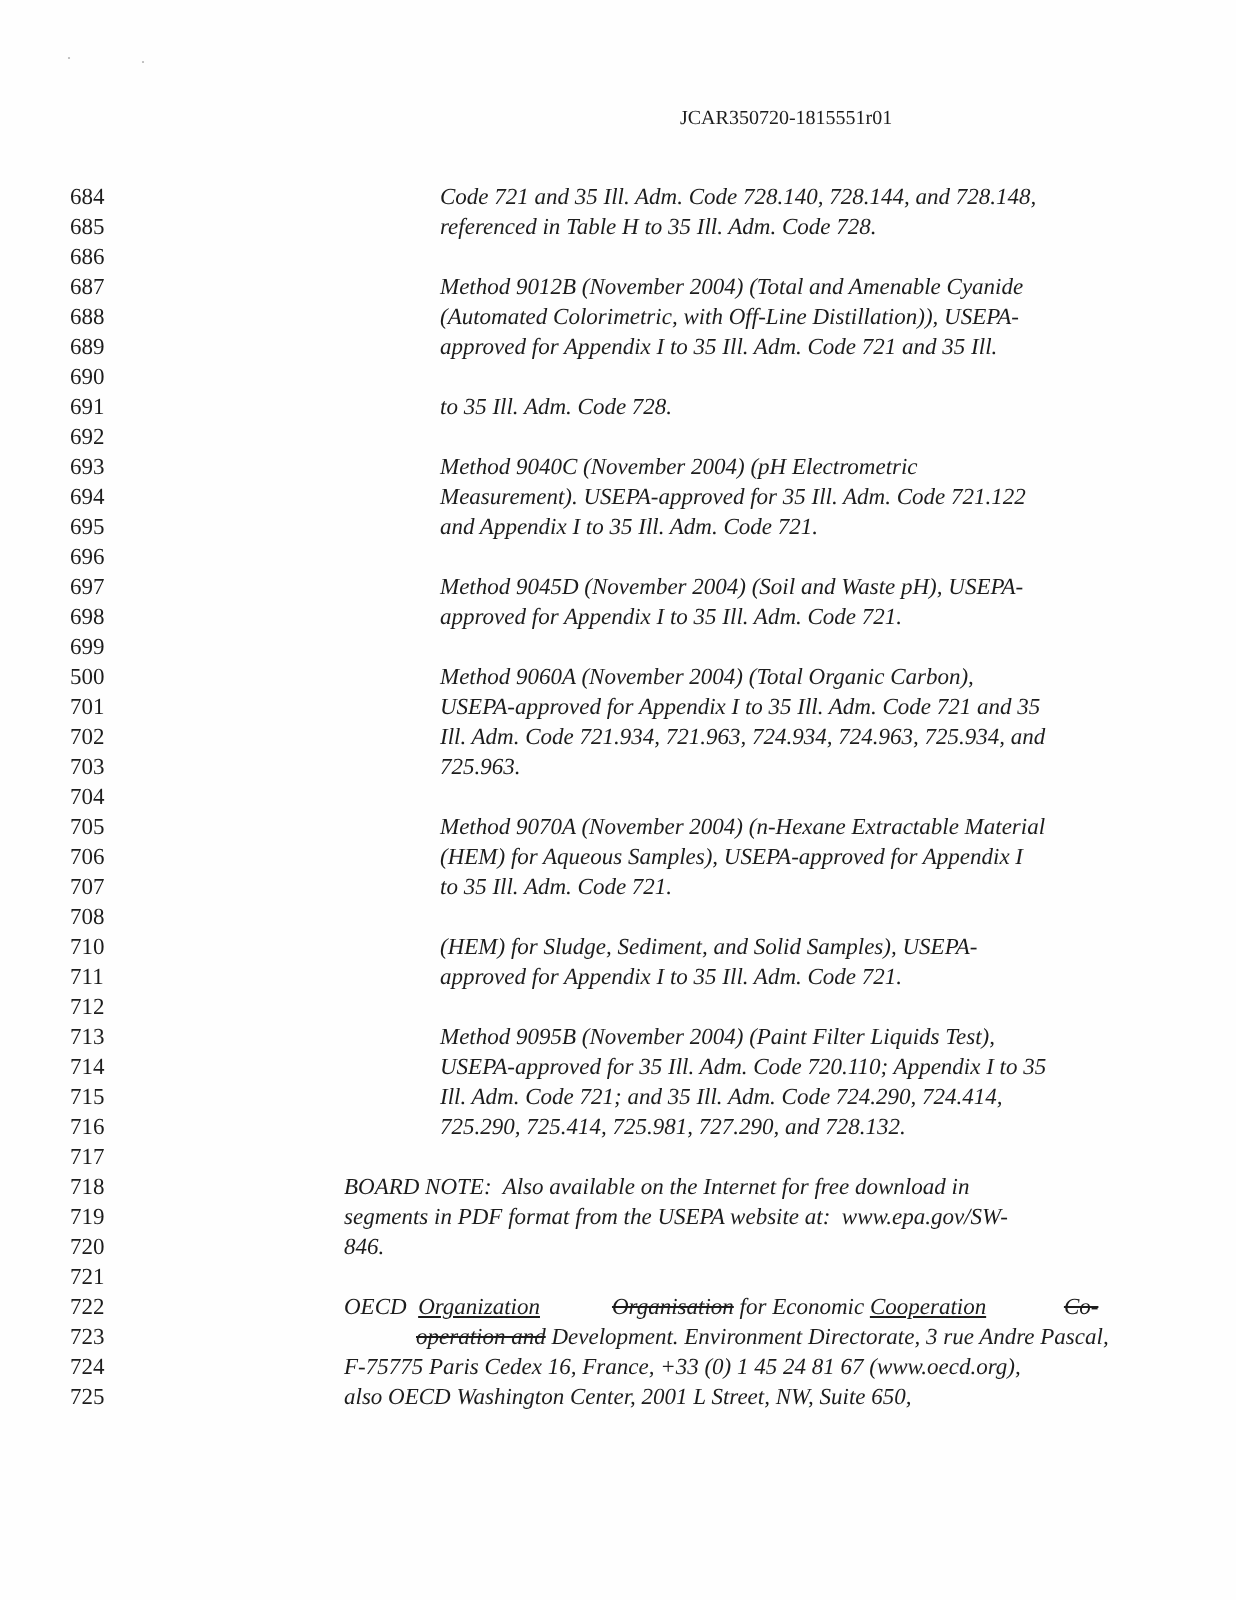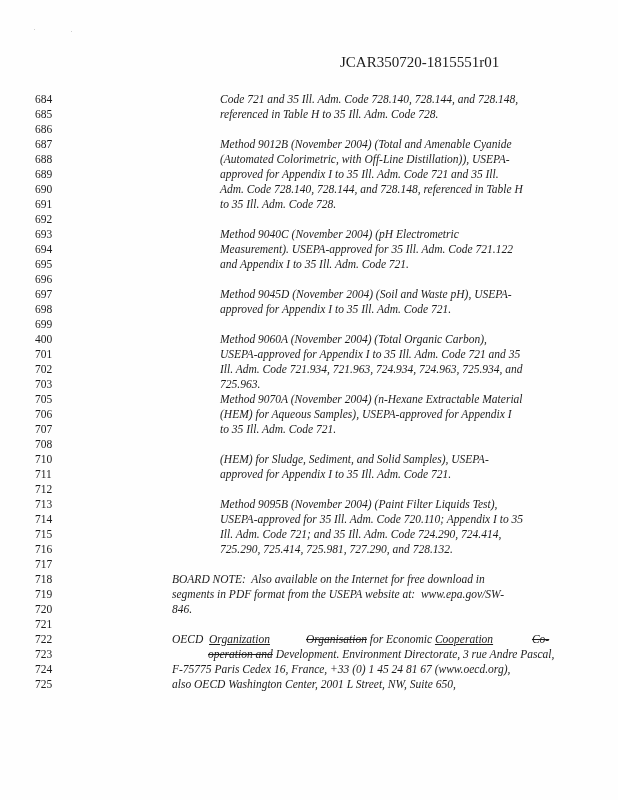--- a/index.html
+++ b/index.html
@@ -19,21 +19,21 @@
   .scan-artifact {
     position: absolute;
     color: #b9b9b9;
     font-size: 9px;
     letter-spacing: 1px;
   }
   .doc-id {
     position: absolute;
     top: 54px;
     left: 340px;
-    font-size: 15px;
+    font-size: 10px;
     white-space: nowrap;
   }
   .lines {
     position: absolute;
     top: 92px;
     left: 0;
     width: 612px;
   }
   .row {
     position: relative;
@@ -88,21 +88,20 @@
       <div class="row">
       <span class="num">688</span>
       <span class="txt indent-2"><span class="seg-normal">(Automated Colorimetric, with Off-Line Distillation)), USEPA-</span></span>
     </div>
       <div class="row">
       <span class="num">689</span>
       <span class="txt indent-2"><span class="seg-normal">approved for Appendix I to 35 Ill. Adm. Code 721 and 35 Ill.</span></span>
     </div>
       <div class="row">
       <span class="num">690</span>
-      <span class="txt indent-2"><span class="seg-normal">Adm. Code 728.140, 728.144, and 728.148, referenced in Table H</span></span>
     </div>
       <div class="row">
       <span class="num">691</span>
       <span class="txt indent-2"><span class="seg-normal">to 35 Ill. Adm. Code 728.</span></span>
     </div>
       <div class="row">
       <span class="num">692</span>
       <span class="txt indent-2"></span>
     </div>
       <div class="row">
@@ -127,36 +126,40 @@
     </div>
       <div class="row">
       <span class="num">698</span>
       <span class="txt indent-2"><span class="seg-normal">approved for Appendix I to 35 Ill. Adm. Code 721.</span></span>
     </div>
       <div class="row">
       <span class="num">699</span>
       <span class="txt indent-2"></span>
     </div>
       <div class="row">
-      <span class="num">400</span>
+      <span class="num">500</span>
       <span class="txt indent-2"><span class="seg-normal">Method 9060A (November 2004) (Total Organic Carbon),</span></span>
     </div>
       <div class="row">
       <span class="num">701</span>
       <span class="txt indent-2"><span class="seg-normal">USEPA-approved for Appendix I to 35 Ill. Adm. Code 721 and 35</span></span>
     </div>
       <div class="row">
       <span class="num">702</span>
       <span class="txt indent-2"><span class="seg-normal">Ill. Adm. Code 721.934, 721.963, 724.934, 724.963, 725.934, and</span></span>
     </div>
       <div class="row">
       <span class="num">703</span>
       <span class="txt indent-2"><span class="seg-normal">725.963.</span></span>
     </div>
       <div class="row">
+      <span class="num">704</span>
+      <span class="txt indent-2"></span>
+    </div>
+      <div class="row">
       <span class="num">705</span>
       <span class="txt indent-2"><span class="seg-normal">Method 9070A (November 2004) (n-Hexane Extractable Material</span></span>
     </div>
       <div class="row">
       <span class="num">706</span>
       <span class="txt indent-2"><span class="seg-normal">(HEM) for Aqueous Samples), USEPA-approved for Appendix I</span></span>
     </div>
       <div class="row">
       <span class="num">707</span>
       <span class="txt indent-2"><span class="seg-normal">to 35 Ill. Adm. Code 721.</span></span>

